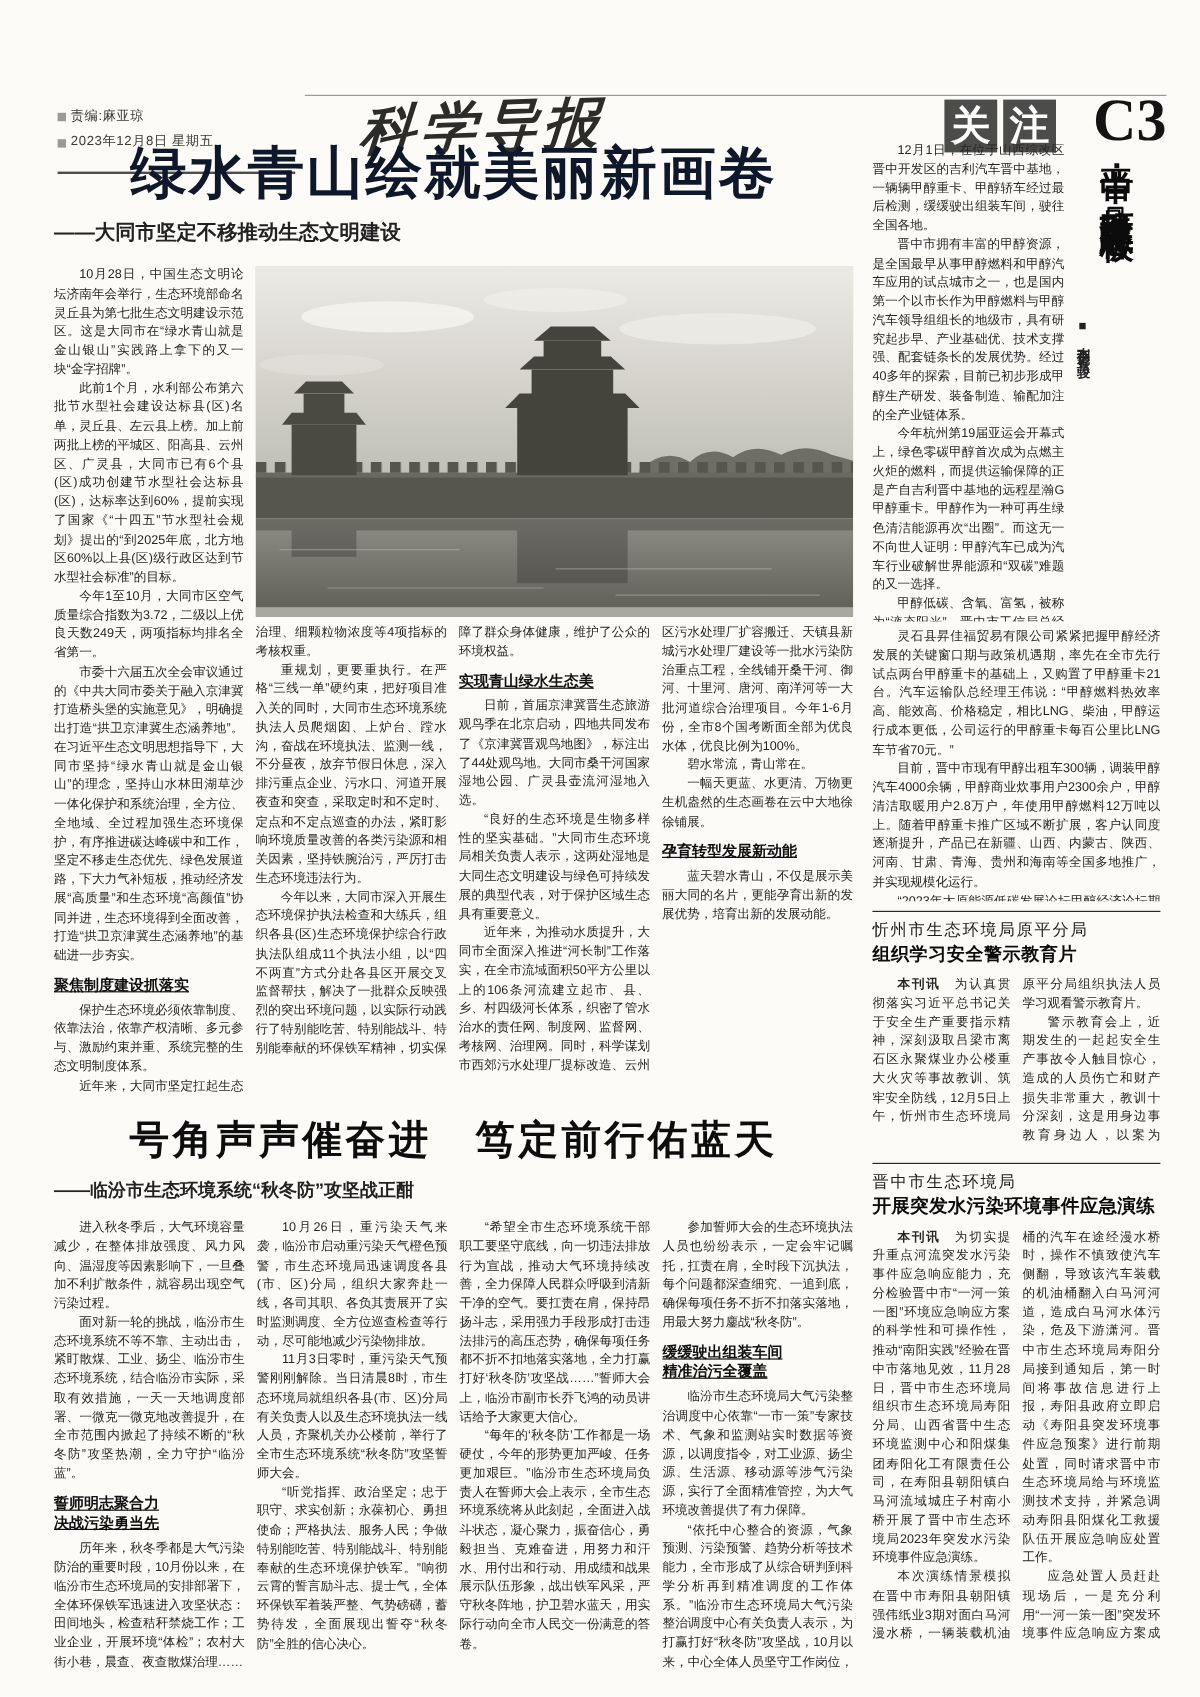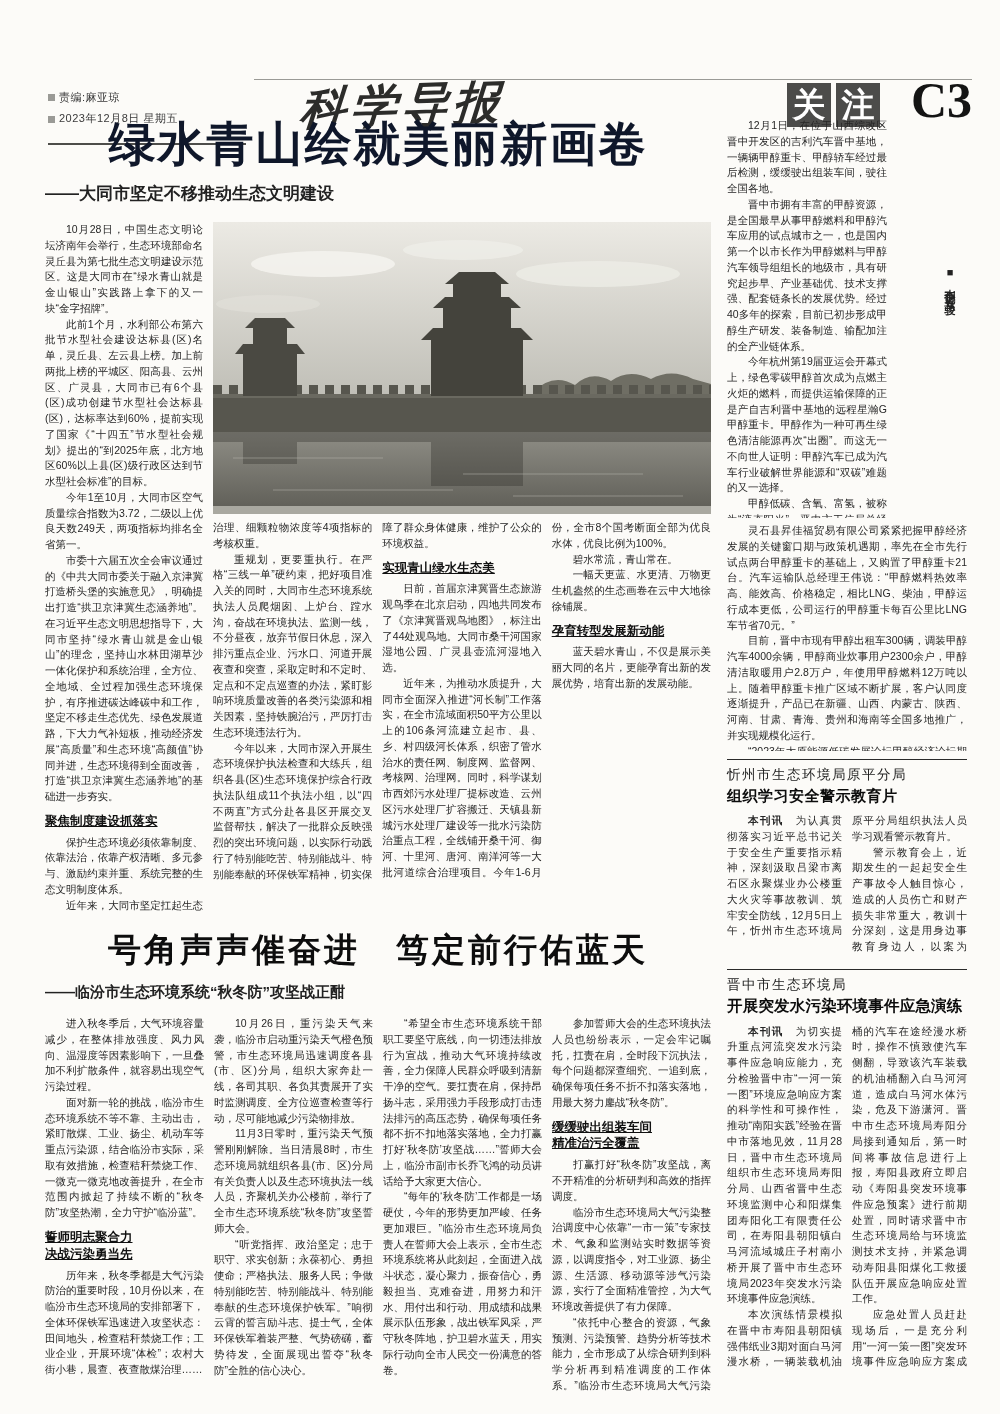--- a/index.html
+++ b/index.html
@@ -34,21 +34,21 @@
   .main-subtitle{text-align:left;font-size:17px;font-weight:600;margin-top:12px;color:#222;}
   .main-body{position:absolute;top:104px;left:0;right:0;display:flex;gap:10px;}
   .mcol1{width:158px;flex:none;height:692px;overflow:hidden;}
   .mright{flex:1;display:flex;flex-direction:column;}
   .photo{height:292px;overflow:hidden;background:#d8d7d1;}
   .photo svg{display:block;width:100%;height:100%;}
   .mflow{margin-top:6px;height:388px;column-count:3;column-gap:10px;column-fill:auto;overflow:hidden;}
 
   
   .rail{position:absolute;left:727px;top:118px;width:240px;height:1292px;}
-  .methanol-top{display:flex;height:400px;overflow:hidden;gap:48px;}
+  .methanol-top{display:flex;height:400px;overflow:hidden;}
   .m-narrow{width:160px;flex:none;height:100%;overflow:hidden;}
   .m-byline-v{writing-mode:vertical-rl;font-size:11px;font-weight:bold;color:#222;margin-left:7px;margin-top:148px;letter-spacing:2px;}
   .m-headline-v{writing-mode:vertical-rl;font-size:28px;font-weight:900;color:#0c0c0c;margin-left:5px;
                 line-height:1.15;letter-spacing:2px;}
   .methanol-wide{height:228px;overflow:hidden;margin-top:5px;}
   .rail-rule{border:none;border-top:1.5px solid #2a2a2a;margin:8px 0 6px;}
   .kicker{font-size:13.5px;letter-spacing:1.5px;color:#1c1c1c;margin:2px 0 3px;}
   .rail-h3{margin:2px 0 8px;font-weight:900;color:#0c0c0c;line-height:1.2;}
   .xz-h3{font-size:15px;letter-spacing:.5px;}
   .jz-h3{font-size:15.5px;letter-spacing:.2px;}
@@ -155,20 +155,21 @@
             </g>
             <rect x="0" y="284" width="498" height="8" fill="#a9a8a0"></rect>
           </svg>
         </div>
         <div class="mflow">
             <p class="cont">治理、细颗粒物浓度等4项指标的考核权重。</p>
             <p>重规划，更要重执行。在严格“三线一单”硬约束，把好项目准入关的同时，大同市生态环境系统执法人员爬烟囱、上炉台、蹚水沟，奋战在环境执法、监测一线，不分昼夜，放弃节假日休息，深入排污重点企业、污水口、河道开展夜查和突查，采取定时和不定时、定点和不定点巡查的办法，紧盯影响环境质量改善的各类污染源和相关因素，坚持铁腕治污，严厉打击生态环境违法行为。</p>
             <p>今年以来，大同市深入开展生态环境保护执法检查和大练兵，组织各县(区)生态环境保护综合行政执法队组成11个执法小组，以“四不两直”方式分赴各县区开展交叉监督帮扶，解决了一批群众反映强烈的突出环境问题，以实际行动践行了特别能吃苦、特别能战斗、特别能奉献的环保铁军精神，切实保障了群众身体健康，维护了公众的环境权益。</p>
             <h4 class="sec-head">实现青山绿水生态美</h4>
             <p>日前，首届京津冀晋生态旅游观鸟季在北京启动，四地共同发布了《京津冀晋观鸟地图》，标注出了44处观鸟地。大同市桑干河国家湿地公园、广灵县壶流河湿地入选。</p>
+            <p>“良好的生态环境是生物多样性的坚实基础。”大同市生态环境局相关负责人表示，这两处湿地是大同生态文明建设与绿色可持续发展的典型代表，对于保护区域生态具有重要意义。</p>
             <p>近年来，为推动水质提升，大同市全面深入推进“河长制”工作落实，在全市流域面积50平方公里以上的106条河流建立起市、县、乡、村四级河长体系，织密了管水治水的责任网、制度网、监督网、考核网、治理网。同时，科学谋划市西郊污水处理厂提标改造、云州区污水处理厂扩容搬迁、天镇县新城污水处理厂建设等一批水污染防治重点工程，全线铺开桑干河、御河、十里河、唐河、南洋河等一大批河道综合治理项目。今年1-6月份，全市8个国考断面全部为优良水体，优良比例为100%。</p>
             <p>碧水常流，青山常在。</p>
             <p>一幅天更蓝、水更清、万物更生机盎然的生态画卷在云中大地徐徐铺展。</p>
             <h4 class="sec-head">孕育转型发展新动能</h4>
             <p>蓝天碧水青山，不仅是展示美丽大同的名片，更能孕育出新的发展优势，培育出新的发展动能。</p>
           </div>
       </div>
     </div>
   </div>
 
@@ -215,31 +216,30 @@
         </div>
     </div>
 
   </div>
 
   <div class="article-linfen art">
     <h2 class="lf-headline">号角声声催奋进　笃定前行佑蓝天</h2>
     <div class="lf-subtitle">——临汾市生态环境系统“秋冬防”攻坚战正酣</div>
     <div class="lf-body">
         <p>进入秋冬季后，大气环境容量减少，在整体排放强度、风力风向、温湿度等因素影响下，一旦叠加不利扩散条件，就容易出现空气污染过程。</p>
-        <p>面对新一轮的挑战，临汾市生态环境系统不等不靠、主动出击，紧盯散煤、工业、扬尘、机动车等重点污染源，结合临汾市实际，采取有效措施，检查秸秆禁烧工作、一微克一微克地改善提升，在全市范围内掀起了持续不断的“秋冬防”攻坚热潮，全力守护“临汾蓝”。</p>
+        <p>面对新一轮的挑战，临汾市生态环境系统不等不靠、主动出击，紧盯散煤、工业、扬尘、临汾市生态环境系统，结合临汾市实际，采取有效措施，一天一天地调度部署、一微克一微克地改善提升，在全市范围内掀起了持续不断的“秋冬防”攻坚热潮，全力守护“临汾蓝”。</p>
         <h4 class="sec-head">誓师明志聚合力
 决战污染勇当先</h4>
         <p>历年来，秋冬季都是大气污染防治的重要时段，10月份以来，在临汾市生态环境局的安排部署下，全体环保铁军迅速进入攻坚状态：田间地头，检查秸秆禁烧工作；工业企业，开展环境“体检”；农村大街小巷，晨查、夜查散煤治理……</p>
         <p>10月26日，重污染天气来袭，临汾市启动重污染天气橙色预警，市生态环境局迅速调度各县(市、区)分局，组织大家奔赴一线，各司其职、各负其责展开了实时监测调度、全方位巡查检查等行动，尽可能地减少污染物排放。</p>
         <p>11月3日零时，重污染天气预警刚刚解除。当日清晨8时，市生态环境局就组织各县(市、区)分局有关负责人以及生态环境执法一线人员，齐聚机关办公楼前，举行了全市生态环境系统“秋冬防”攻坚誓师大会。</p>
         <p>“听党指挥、政治坚定；忠于职守、求实创新；永葆初心、勇担使命；严格执法、服务人民；争做特别能吃苦、特别能战斗、特别能奉献的生态环境保护铁军。”响彻云霄的誓言励斗志、提士气，全体环保铁军着装严整、气势磅礴，蓄势待发，全面展现出誓夺“秋冬防”全胜的信心决心。</p>
         <p>“希望全市生态环境系统干部职工要坚守底线，向一切违法排放行为宣战，推动大气环境持续改善，全力保障人民群众呼吸到清新干净的空气。要扛责在肩，保持昂扬斗志，采用强力手段形成打击违法排污的高压态势，确保每项任务都不折不扣地落实落地，全力打赢打好‘秋冬防’攻坚战……”誓师大会上，临汾市副市长乔飞鸿的动员讲话给予大家更大信心。</p>
         <p>“每年的‘秋冬防’工作都是一场硬仗，今年的形势更加严峻、任务更加艰巨。”临汾市生态环境局负责人在誓师大会上表示，全市生态环境系统将从此刻起，全面进入战斗状态，凝心聚力，振奋信心，勇毅担当、克难奋进，用努力和汗水、用付出和行动、用成绩和战果展示队伍形象，战出铁军风采，严守秋冬阵地，护卫碧水蓝天，用实际行动向全市人民交一份满意的答卷。</p>
         <p>参加誓师大会的生态环境执法人员也纷纷表示，一定会牢记嘱托，扛责在肩，全时段下沉执法，每个问题都深查细究、一追到底，确保每项任务不折不扣落实落地，用最大努力鏖战“秋冬防”。</p>
         <h4 class="sec-head">缓缓驶出组装车间
 精准治污全覆盖</h4>
-        <p>打赢打好“秋冬防”攻坚战，离不开精准的分析研判和高效的指挥调度。</p>
         <p>临汾市生态环境局大气污染整治调度中心依靠“一市一策”专家技术、气象和监测站实时数据等资源，以调度指令，对工业源、扬尘源、生活源、移动源等涉气污染源，实行了全面精准管控，为大气环境改善提供了有力保障。</p>
         <p>“依托中心整合的资源，气象预测、污染预警、趋势分析等技术能力，全市形成了从综合研判到科学分析再到精准调度的工作体系。”临汾市生态环境局大气污染整治调度中心有关负责人表示，为打赢打好“秋冬防”攻坚战，10月以来，中心全体人员坚守工作岗位，紧盯污染物变化情况，实时分析研判调度，以不漏掉任何一个时段、不留下任何一个盲区为守则，奋力发挥“秋冬防”攻坚“最强大脑”的作用。</p>
       </div>
   </div>
 
 </div>
 
 </body></html>

